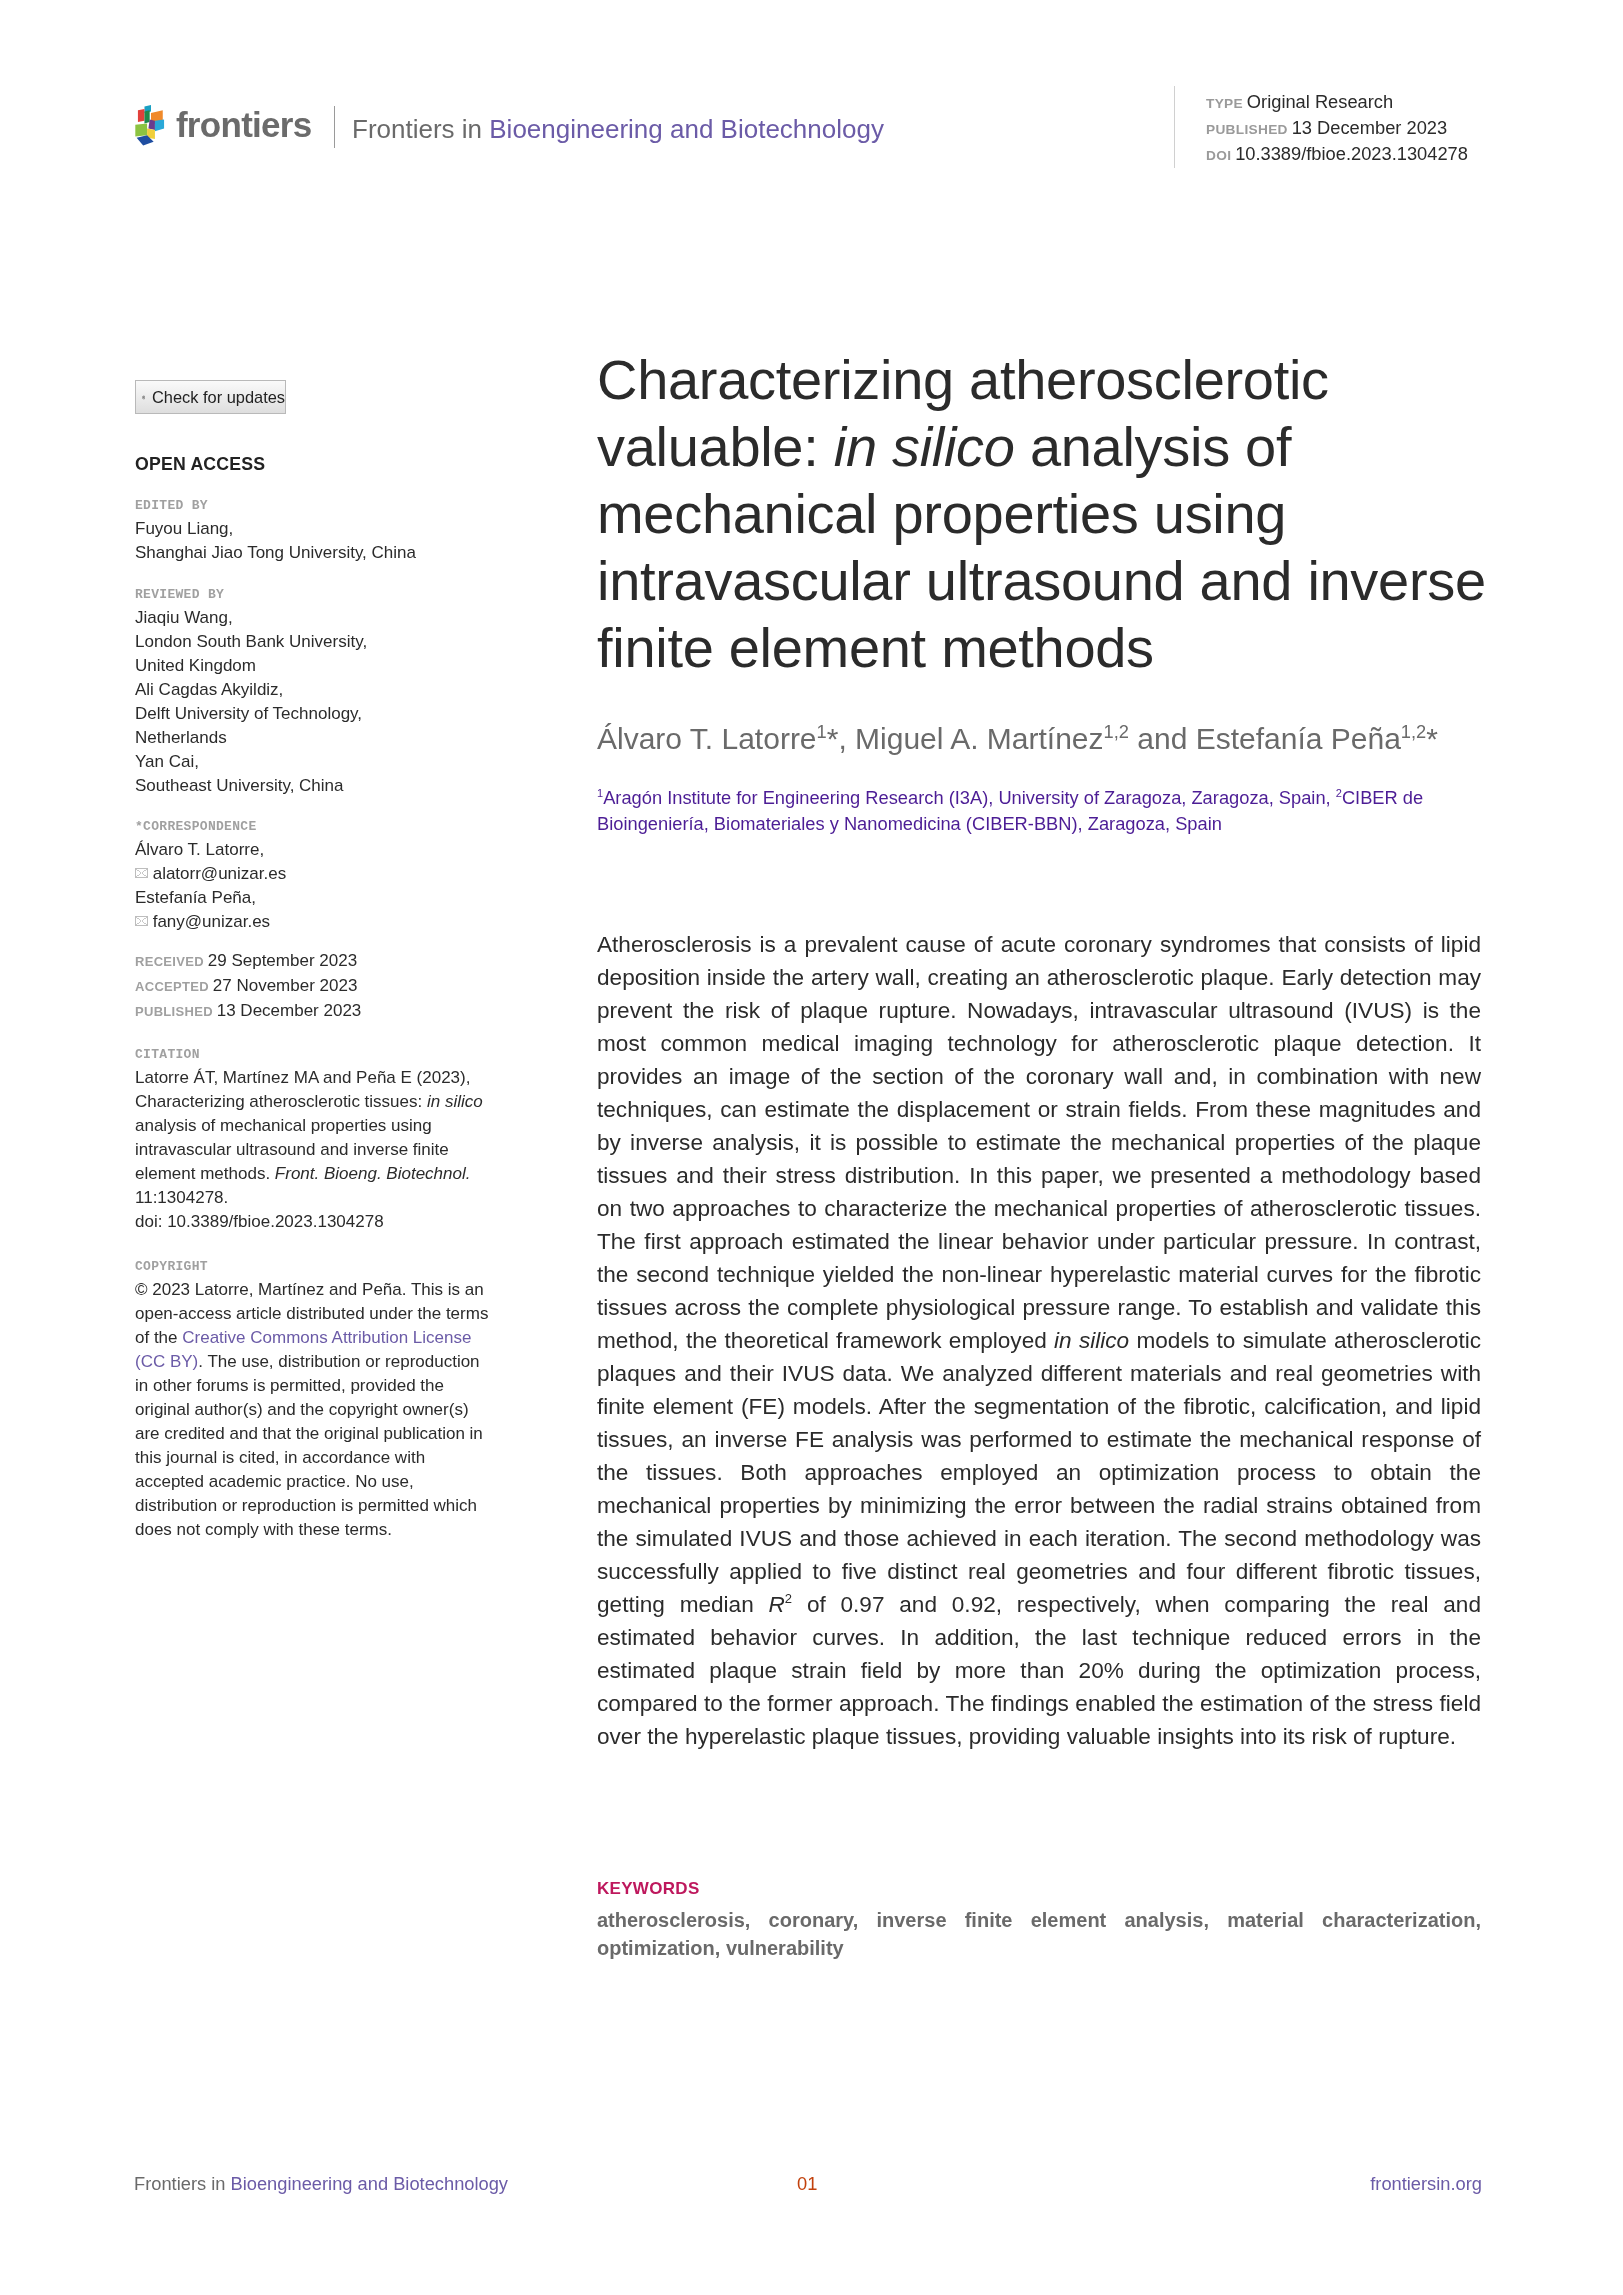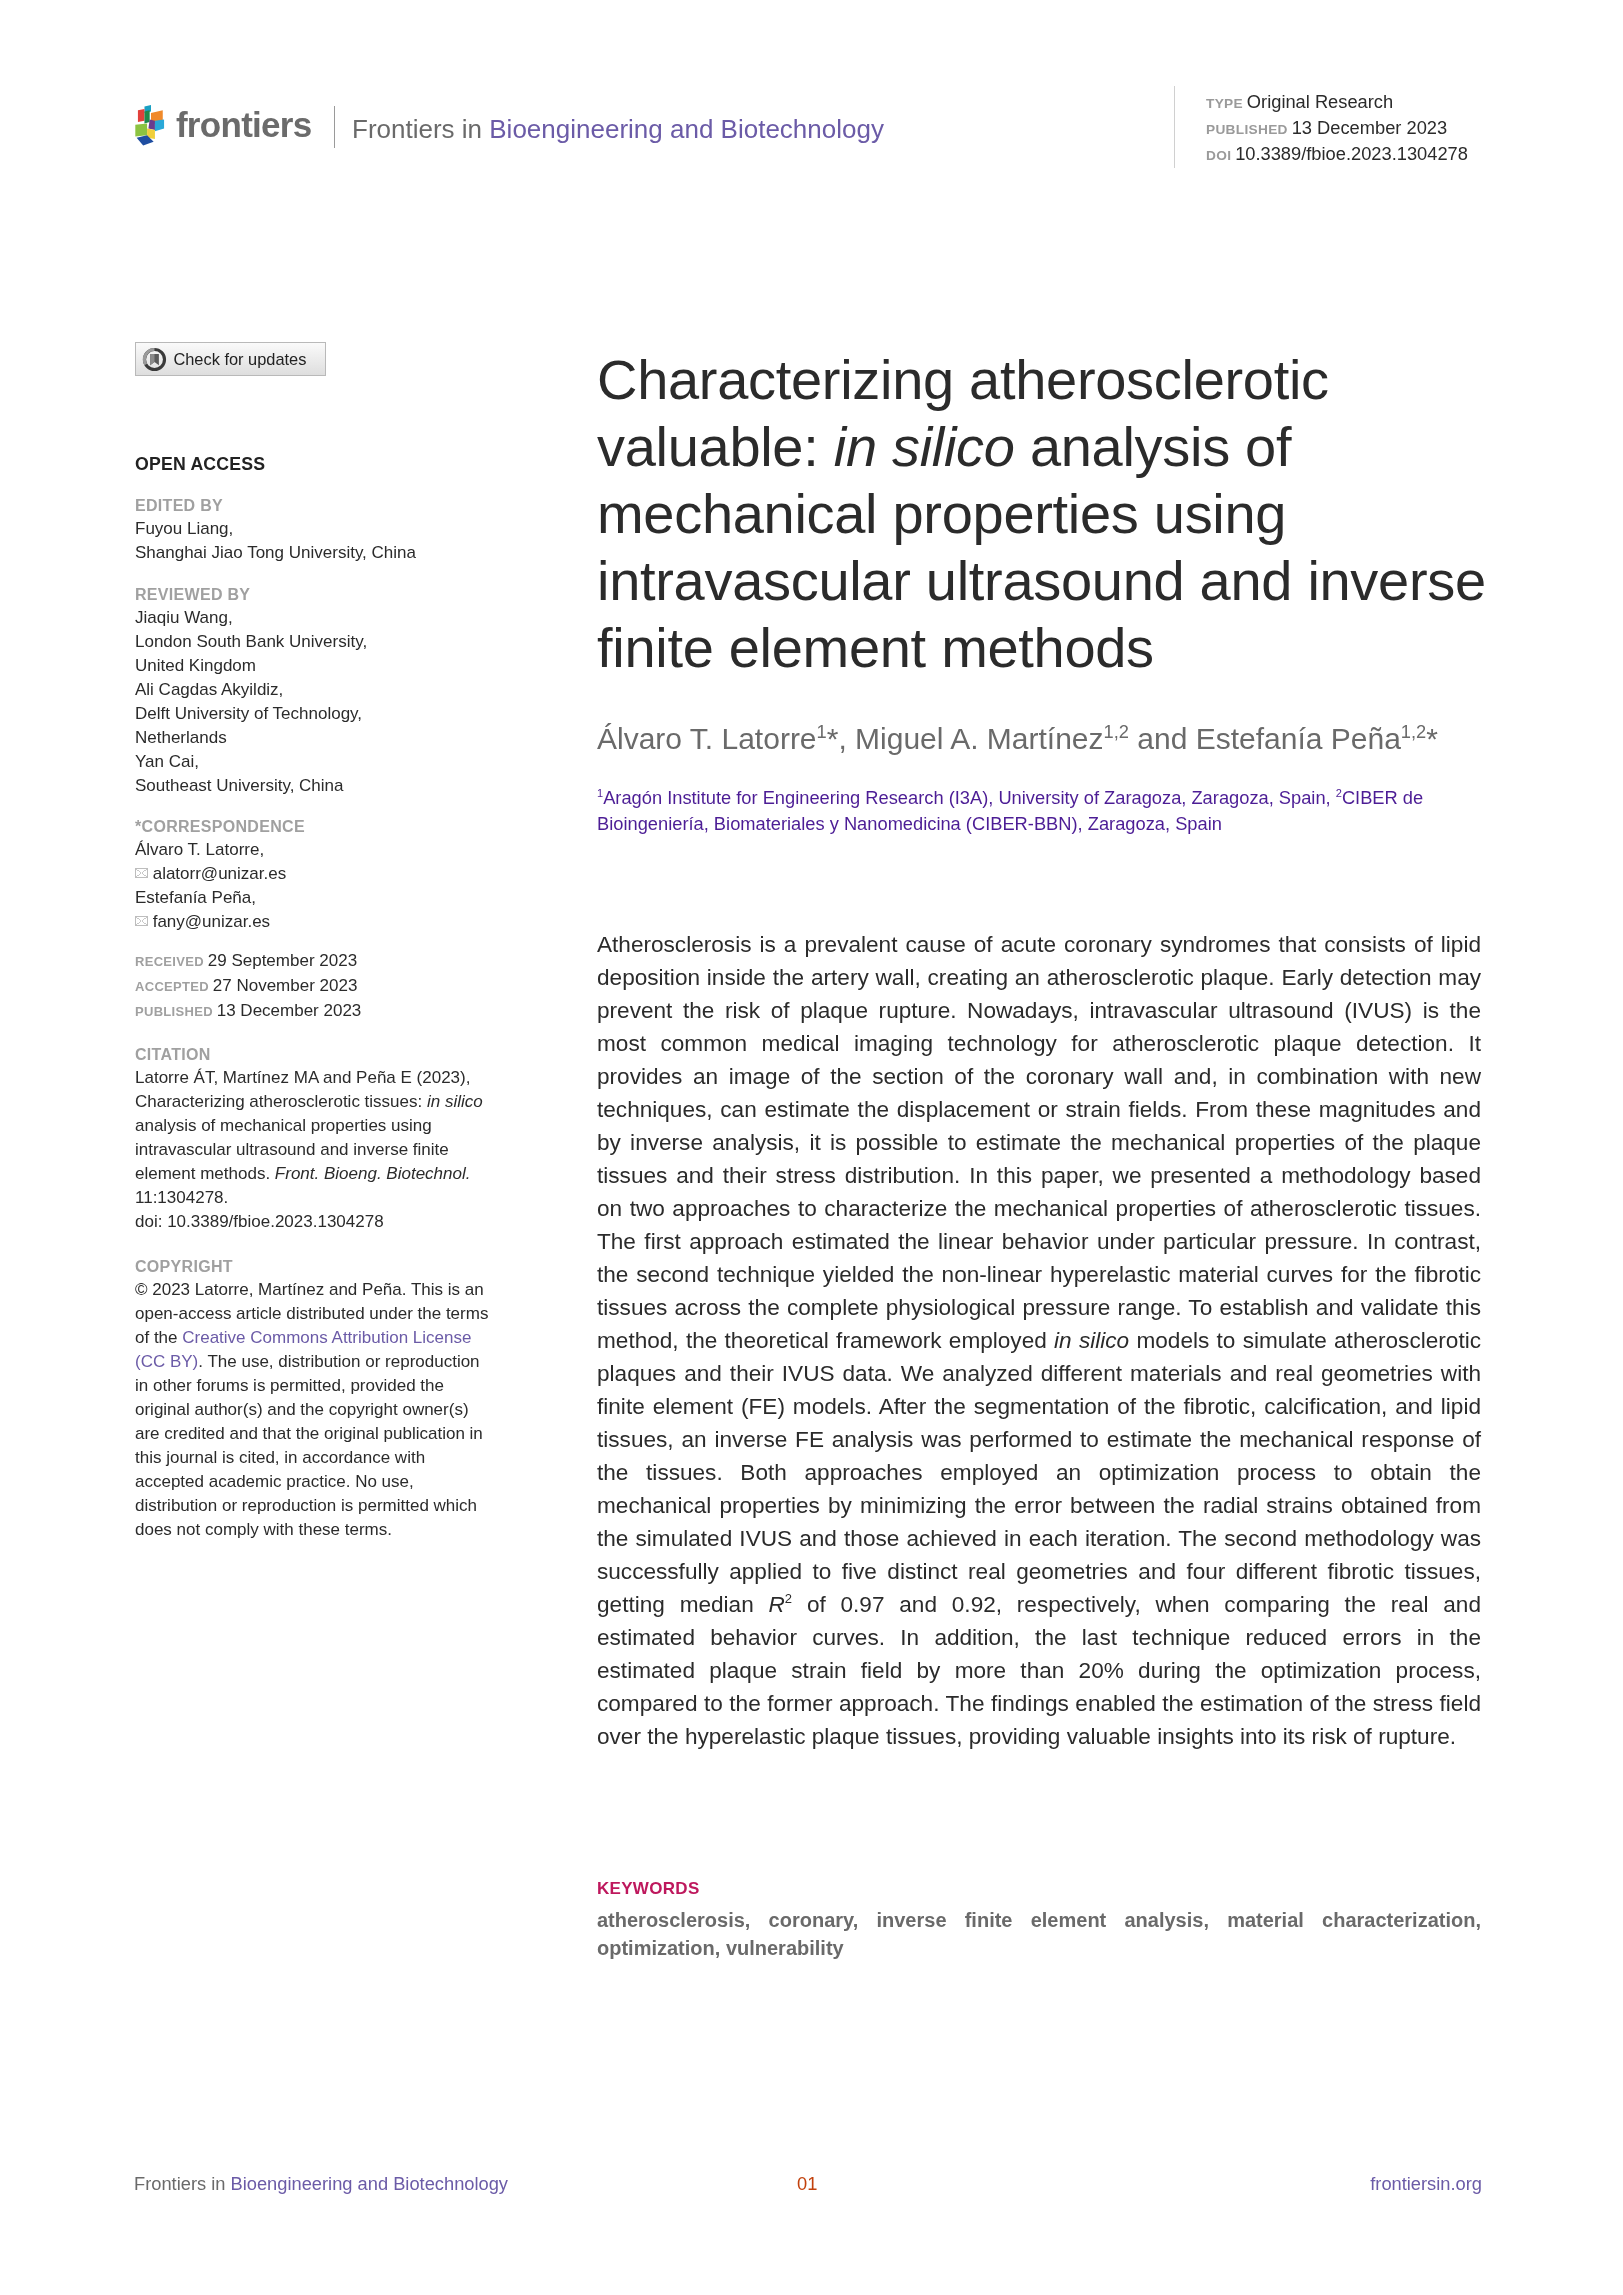--- a/index.html
+++ b/index.html
@@ -12,26 +12,26 @@
   .header-divider { position:absolute; left:334px; top:106px; width:1.3px; height:42px; background:#9a9a9a; }
   .journal-title { position:absolute; left:352px; top:114px; font-size:26px; color:#6a6a6a; white-space:nowrap; }
   .accent { color:#6b5ba7; }
 
   .meta-divider { position:absolute; left:1174px; top:86px; width:1.3px; height:82px; background:#d0d0d0; }
   .meta { position:absolute; left:1206px; top:90px; font-size:18.3px; line-height:24px; color:#2b2b2b; }
   .meta-row { white-space:nowrap; }
   .meta-label { font-size:13.7px; color:#9a9a9a; letter-spacing:0.3px; text-transform:uppercase; margin-right:3.9px; font-weight:bold; }
 
   
-  .cfu { position:absolute; left:135px; top:342px; width:191px; height:34px; border:0.7px solid #b9b9b9; background:linear-gradient(#fafafa,#dedede); display:flex; align-items:center; box-sizing:border-box; }
+  .cfu { position:absolute; left:135px; top:380px; width:151px; height:34px; border:0.7px solid #b9b9b9; background:linear-gradient(#fafafa,#dedede); display:flex; align-items:center; box-sizing:border-box; }
   .cfu-icon { width:25px; height:25px; margin-left:5.9px; }
   .cfu-label { font-size:16.4px; color:#222; margin-left:6.5px; white-space:nowrap; }
 
   .side { position:absolute; left:135px; width:367px; font-size:17px; line-height:24px; color:#2b2b2b; }
-  .side-label { font-size:16px; color:#a0a0a0; font-weight:bold; letter-spacing:0.3px; line-height:18.3px; margin-bottom:1.3px; }
+  .side-label { font-size:13px; color:#a0a0a0; font-weight:bold; letter-spacing:0.3px; line-height:18.3px; margin-bottom:1.3px;font-family:Liberation Mono, monospace; }
   .open-access { position:absolute; left:135px; top:454px; font-size:17.7px; font-weight:bold; color:#222; letter-spacing:0.2px; }
   .mail-icon { display:inline-block; width:10.5px; height:7.9px; border:0.7px solid #bdbdbd; position:relative; margin-right:5.2px; vertical-align:middle; top:-1.3px; background:linear-gradient(to top right, transparent 47%, #c8c8c8 47%, #c8c8c8 53%, transparent 53%), linear-gradient(to top left, transparent 47%, #c8c8c8 47%, #c8c8c8 53%, transparent 53%); }
   .date-label { font-size:13px; color:#a0a0a0; font-weight:bold; letter-spacing:0.3px; margin-right:3.9px; }
   .link { color:#6b5ba7; }
   .it { font-style:italic; }
 
   
   .title { position:absolute; left:597px; top:346px; width:903px; font-size:56px; line-height:67px; color:#2b2b2b; font-family:"Liberation Sans", sans-serif; letter-spacing:-0.3px; }
   .authors { position:absolute; left:597px; top:722px; font-size:30px; color:#6a6a6a; white-space:nowrap; }
   .authors sup { font-size:18.3px; vertical-align:super; line-height:0; }

